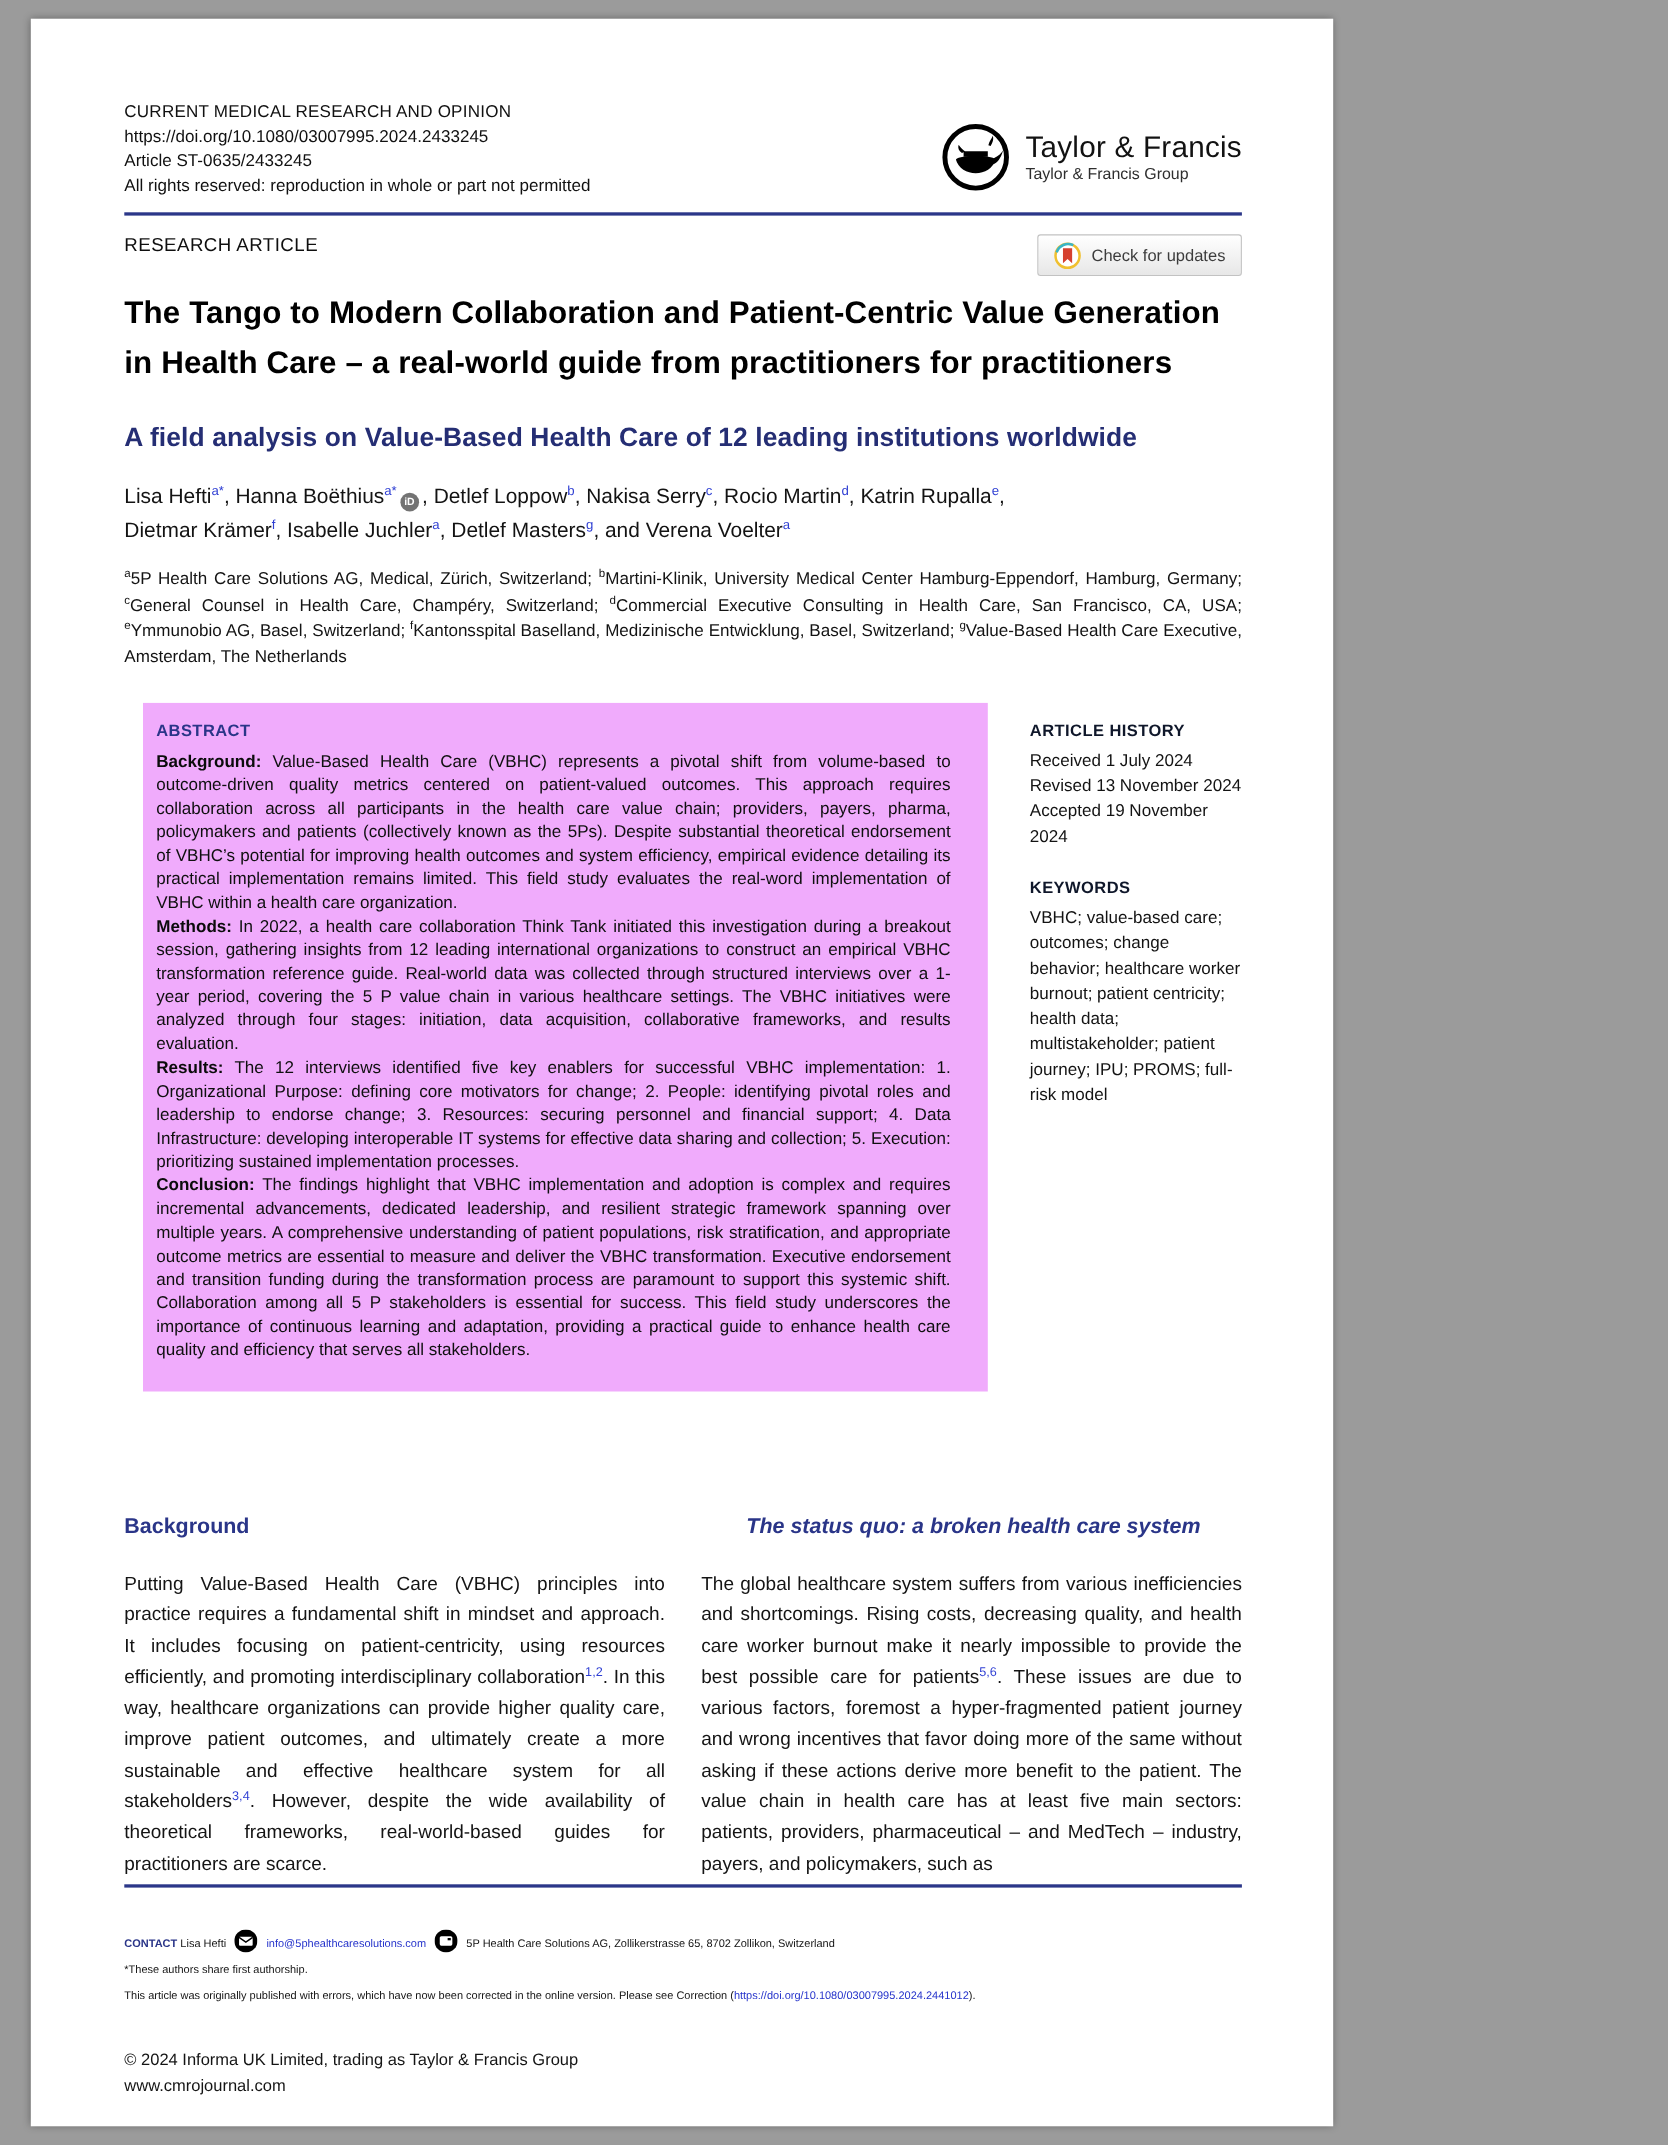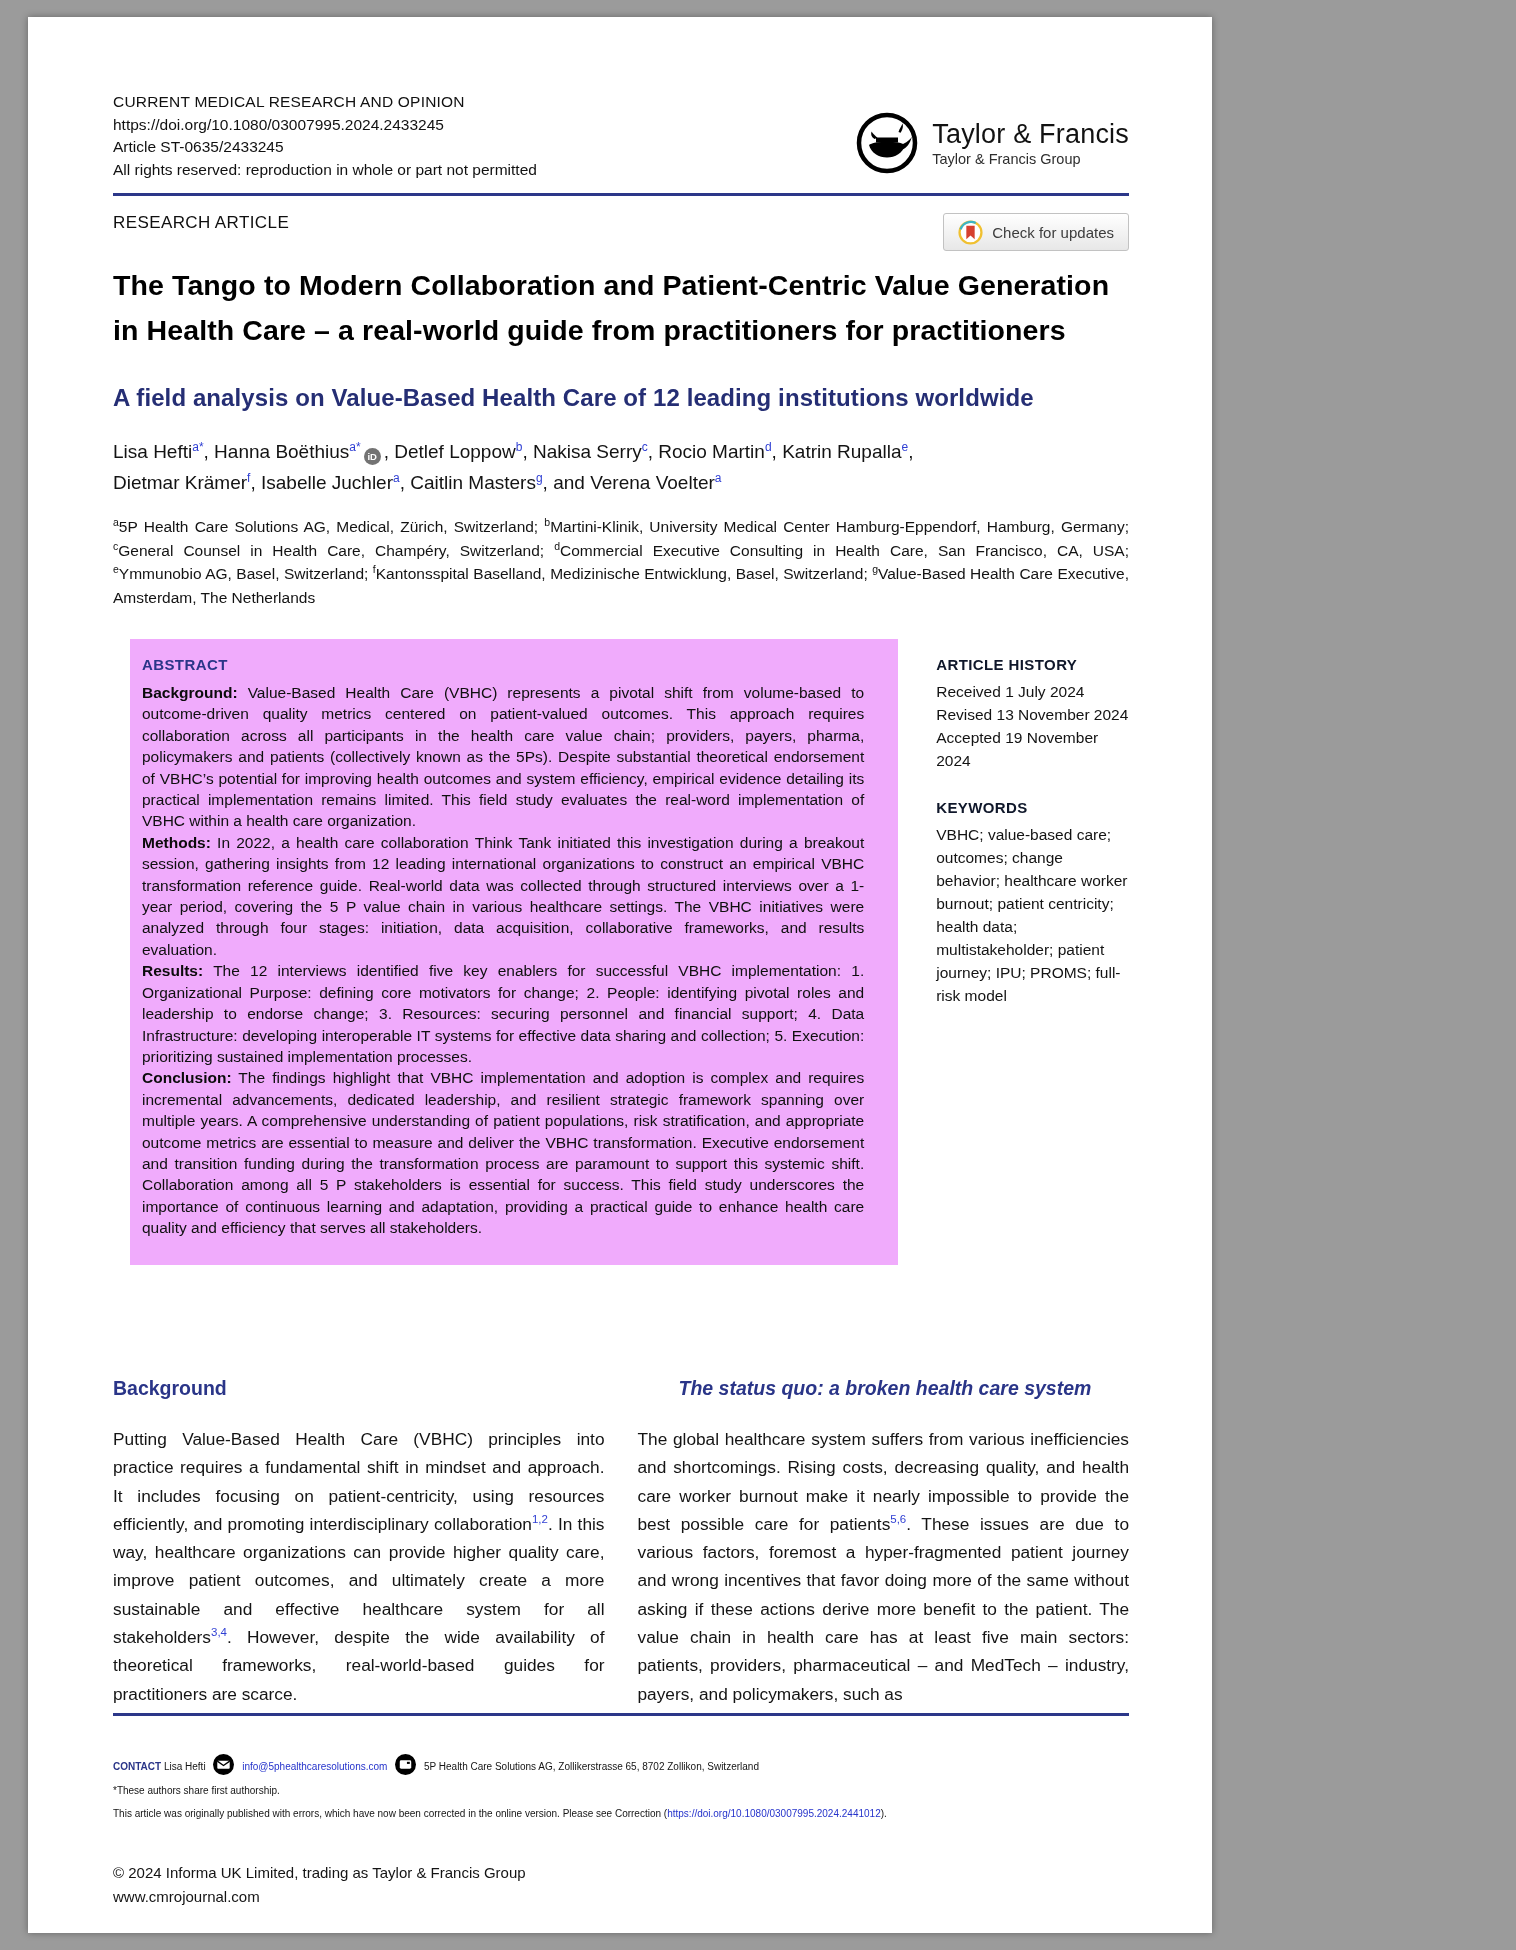--- a/index.html
+++ b/index.html
@@ -131,21 +131,21 @@
       <span>Check for updates</span>
     </button>
   </div>
 
   <div class="abs title">The Tango to Modern Collaboration and Patient-Centric Value Generation
 in Health Care – a real-world guide from practitioners for practitioners</div>
   <div class="abs subtitle">A field analysis on Value-Based Health Care of 12 leading institutions worldwide</div>
 
   <div class="abs authors">
     <span><span>Lisa Hefti</span><sup>a*</sup><span>, </span></span><span><span>Hanna Boëthius</span><sup>a*</sup><span class="orcid">iD</span><span>, </span></span><span><span>Detlef Loppow</span><sup>b</sup><span>, </span></span><span><span>Nakisa Serry</span><sup>c</sup><span>, </span></span><span><span>Rocio Martin</span><sup>d</sup><span>, </span></span><span><span>Katrin Rupalla</span><sup>e</sup><span>,</span></span><br>
-    <span><span>Dietmar Krämer</span><sup>f</sup><span>, </span></span><span><span>Isabelle Juchler</span><sup>a</sup><span>, </span></span><span><span>Caitlin Masters</span><sup>g</sup><span>, and </span></span><span><span>Verena Voelter</span><sup>a</sup><span></span></span>
+    <span><span>Dietmar Krämer</span><sup>f</sup><span>, </span></span><span><span>Isabelle Juchler</span><sup>a</sup><span>, </span></span><span><span>Detlef Masters</span><sup>g</sup><span>, and </span></span><span><span>Verena Voelter</span><sup>a</sup><span></span></span>
   </div>
 
   <div class="abs affils">
     <sup>a</sup><span>5P Health Care Solutions AG, Medical, Zürich, Switzerland; </span><sup>b</sup><span>Martini-Klinik, University Medical Center Hamburg-Eppendorf, Hamburg, Germany; </span><sup>c</sup><span>General Counsel in Health Care, Champéry, Switzerland; </span><sup>d</sup><span>Commercial Executive Consulting in Health Care, San Francisco, CA, USA; </span><sup>e</sup><span>Ymmunobio AG, Basel, Switzerland; </span><sup>f</sup><span>Kantonsspital Baselland, Medizinische Entwicklung, Basel, Switzerland; </span><sup>g</sup><span>Value-Based Health Care Executive, Amsterdam, The Netherlands</span>
   </div>
 
   <div class="abs abstract-wrap">
     <div class="abs-box">
       <div class="abs-heading">ABSTRACT</div>
       <p class="abs-p"><b>Background:</b> <span>Value-Based Health Care (VBHC) represents a pivotal shift from volume-based to outcome-driven quality metrics centered on patient-valued outcomes. This approach requires collaboration across all participants in the health care value chain; providers, payers, pharma, policymakers and patients (collectively known as the 5Ps). Despite substantial theoretical endorsement of VBHC’s potential for improving health outcomes and system efficiency, empirical evidence detailing its practical implementation remains limited. This field study evaluates the real-word implementation of VBHC within a health care organization.</span></p>

